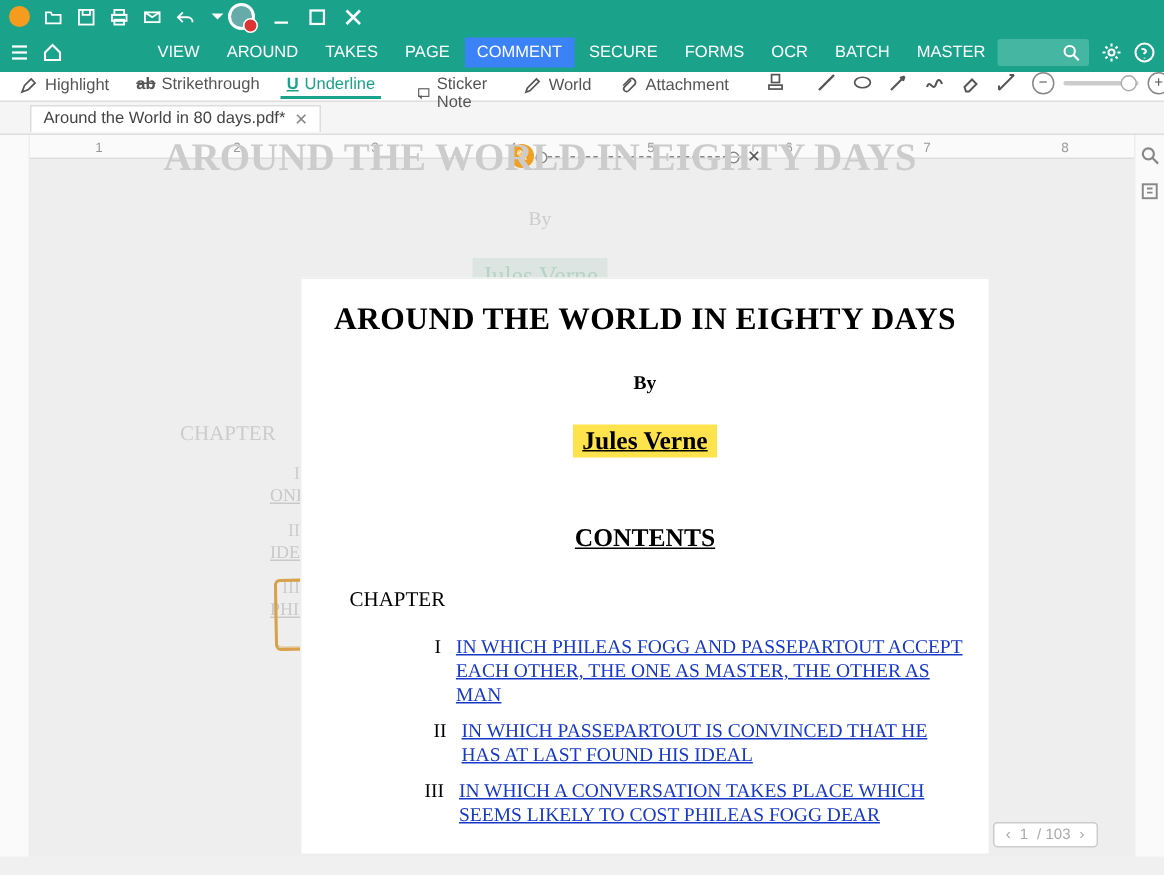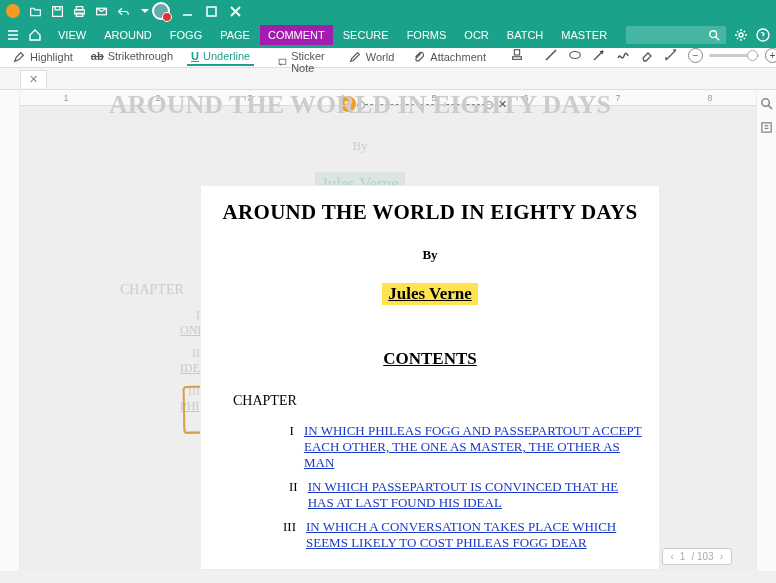--- a/index.html
+++ b/index.html
@@ -2,23 +2,23 @@
 <html><head>
 <meta charset="utf-8">
 <style>
 * { box-sizing: border-box; margin: 0; padding: 0; }
 body { font-family: "Segoe UI", Arial, sans-serif; font-size: 12px; background: #f0f0f0; width: 776px; height: 583px; overflow: hidden; }
 .titlebar { height: 22px; background: #1aa38a; color: #fff; display: flex; align-items: center; padding: 0 6px; font-size: 11px; }
 .titlebar .left-icons { display: flex; gap: 8px; align-items: center; }
 .titlebar .title { flex: 1; text-align: center; }
 .titlebar .right-icons { display: flex; gap: 10px; align-items: center; }
 .menubar { height: 26px; background: #1aa38a; display: flex; align-items: center; padding: 0 6px; font-size: 11px; color: #fff; }
-.menubar .mitems { display: flex; gap: 2px; align-items: center; }
+.menubar .mitems { display: flex; gap: 2px; align-items: center; margin-left: 47px; }
 .menubar .mitem { padding: 4px 8px; cursor: pointer; }
-.menubar .mitem.active { background: #a21caf; }
+.menubar .mitem.active { background: #3b82f6; }
 .menubar .spacer { flex: 1; }
 .searchbox { width: 100px; height: 18px; background: #45b6a1; border-radius: 2px; display:flex; align-items:center; justify-content:flex-end; padding-right:6px;}
 .toolbar { height: 20px; background: #fff; border-bottom: 1px solid #ddd; display: flex; align-items: flex-start; padding: 0 8px; gap: 10px; font-size: 11px; color: #555; }
 .tbtn { display: flex; align-items: center; gap: 4px; padding: 2px 4px; cursor: pointer; }
 .tbtn.active { color: #1aa38a; border-bottom: 2px solid #1aa38a; }
 .tdiv { width:1px; height:20px; background:#ddd; }
 .zoomgrp { margin-left:auto; display:flex; align-items:center; gap:6px;}
 .zoomslider { width:50px; height:3px; background:#ccc; position:relative; border-radius:2px;}
 .zoomslider::after { content:''; position:absolute; width:9px; height:9px; background:#fff; border:1px solid #aaa; border-radius:50%; top:-4px; left:38px;}
 .tabbar { height: 22px; background: #f5f5f5; border-bottom: 1px solid #ddd; display: flex; align-items: center; padding-left: 20px; font-size: 11px; }
@@ -138,21 +138,21 @@
       </svg>
     </span>
   <span class="micon" style="margin-right:8px">
       <svg width="14" height="14" viewBox="0 0 14 14" fill="none" stroke="#fff" stroke-width="1.4">
         <path d="M2 7l5-5 5 5v5H2z"></path>
       </svg>
     </span>
   <div class="mitems">
     <div class="mitem">VIEW</div>
     <div class="mitem">AROUND</div>
-    <div class="mitem">FOGG</div>
+    <div class="mitem">TAKES</div>
     <div class="mitem">PAGE</div>
     <div class="mitem active">COMMENT</div>
     <div class="mitem">SECURE</div>
     <div class="mitem">FORMS</div>
     <div class="mitem">OCR</div>
     <div class="mitem">BATCH</div>
     <div class="mitem">MASTER</div>
   </div>
   <div class="spacer"></div>
   <div class="searchbox">
@@ -254,20 +254,21 @@
   <div class="zoomgrp">
     <span class="round">−</span>
     <div class="zoomslider"></div>
     <span class="round">+</span>
 
   </div>
 </div>
 
 <div class="tabbar">
   <div class="doctab">
+    <span>Around the World in 80 days.pdf*</span>
     <span style="color:#888">✕</span>
   </div>
 </div>
 
 <div class="workspace">
   <div class="leftgutter"></div>
   <div class="canvas">
     <div class="ruler">
       <span>1</span>
       <span>2</span>

